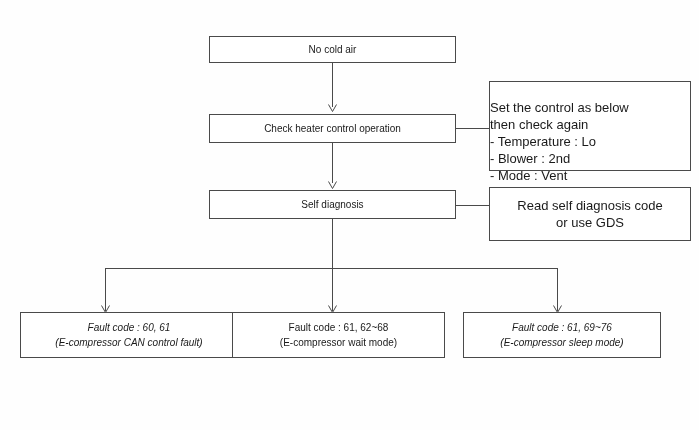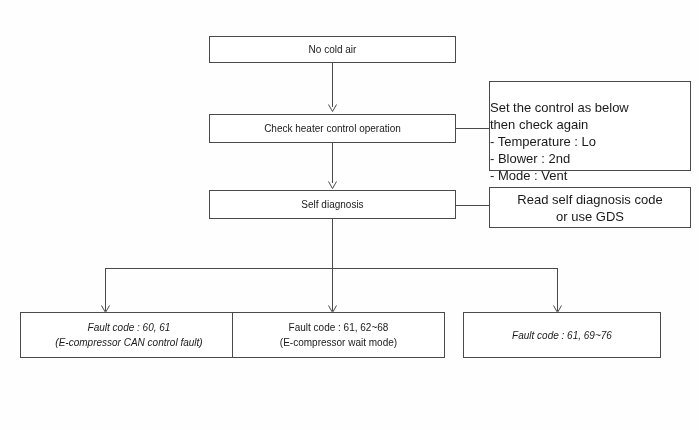--- a/index.html
+++ b/index.html
@@ -131,21 +131,21 @@
   </div>
 
   <div class="box" style="left:209px; top:190px; width:247px; height:29px;">
     <span class="lines">
       <span class="line">Self diagnosis</span>
     </span>
   </div>
 
   <div class="hline" style="left:456px; top:205px; width:34px;"></div>
 
-  <div class="note centered" style="left:489px; top:187px; width:202px; height:41px;">
+  <div class="note centered" style="left:489px; top:187px; width:202px; height:54px;">
     <span class="lines">
       <span class="line">Read self diagnosis code</span>
       <span class="line">or use GDS</span>
     </span>
   </div>
 
   <div class="vline" style="left:332px; top:219px; height:92px;"></div>
   <div class="hline" style="left:105px; top:268px; width:453px;"></div>
   <div class="vline" style="left:105px; top:268px; height:43px;"></div>
   <div class="vline" style="left:557px; top:268px; height:43px;"></div>
@@ -176,16 +176,17 @@
   <div class="box" style="left:232px; top:312px; width:213px; height:46px;">
     <span class="lines">
       <span class="line">Fault code : 61, 62~68</span>
       <span class="line">(E-compressor wait mode)</span>
     </span>
   </div>
 
   <div class="box" style="left:463px; top:312px; width:198px; height:46px;font-style:italic;">
     <span class="lines">
       <span class="line">Fault code : 61, 69~76</span>
+      <span class="line">(E-compressor sleep mode)</span>
     </span>
   </div>
 
 </div>
 
 </body></html>

